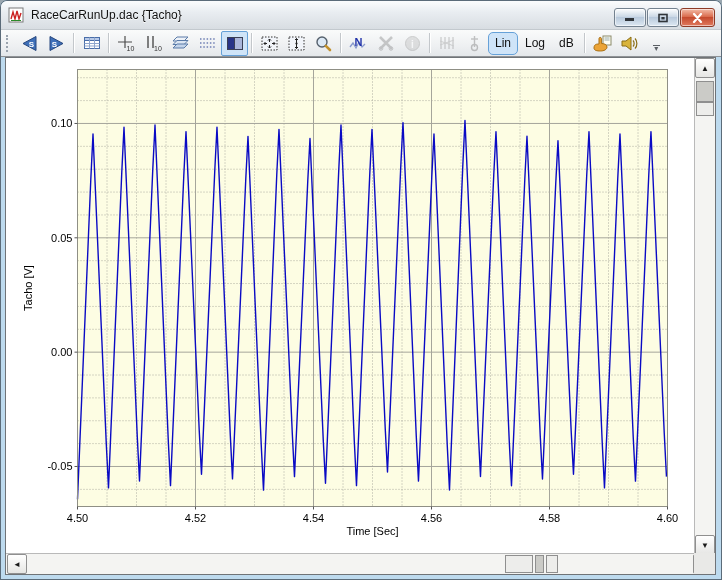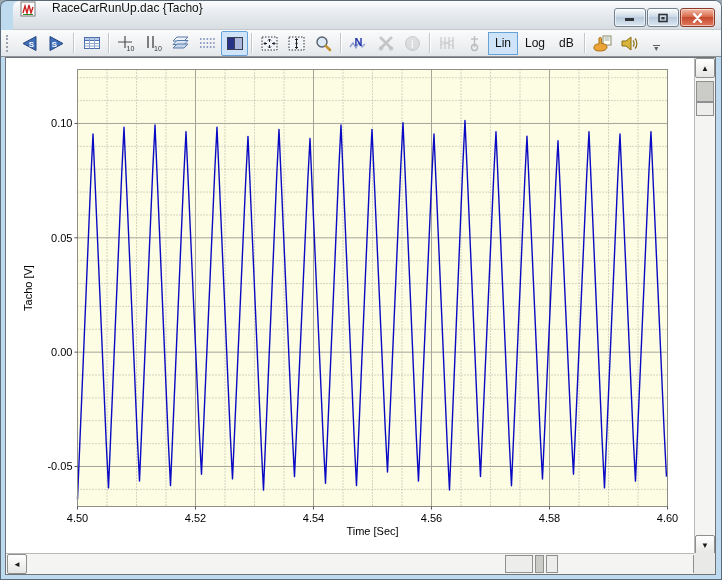--- a/index.html
+++ b/index.html
@@ -1,36 +1,36 @@
 <!DOCTYPE html>
 <html><head>
 <meta charset="utf-8">
 <style>
   html,body{margin:0;padding:0;background:#9aa7b0;font-family:"Liberation Sans",sans-serif;}
   .window{position:relative;width:722px;height:580px;background:#bddaee;border-radius:7px 7px 0 0;
           box-shadow:inset 0 0 0 1px #5b6b79;overflow:hidden;}
   
-  .titlebar{position:absolute;left:13px;top:1px;right:1px;height:28px;border-radius:6px 6px 0 0;
-            background:linear-gradient(#fbfcfd,#e9edf1 40%,#d8dde2);display:flex;
-            border-bottom:1px solid #c3c9ce;gap:9px;}
+  .titlebar{position:absolute;left:1px;top:1px;right:1px;height:28px;border-radius:6px 6px 0 0;
+            background:linear-gradient(#fbfcfd,#e9edf1 40%,#d8dde2);display:flex;align-items:center;
+            border-bottom:1px solid #c3c9ce;}
   .app-icon{width:17px;height:16px;margin:0 6px 0 7px;flex:0 0 auto;}
   .title-text{font-size:12px;color:#111;text-shadow:0 1px 0 rgba(255,255,255,.8);}
   .winbtns{position:absolute;right:6px;top:7px;display:flex;gap:1px;}
   .wbtn{width:30px;height:17px;border:1px solid #73818f;border-radius:3px;display:flex;align-items:center;justify-content:center;
         background:linear-gradient(#fdfefe,#ccd9e6 45%,#b9cadc 50%,#dde8f2);box-shadow:inset 0 0 0 1px rgba(255,255,255,.55);}
   .wbtn.close{width:33px;border-color:#8e3a26;background:linear-gradient(#f3bca8,#da6c4e 45%,#c54b2f 50%,#e07a5e);}
   
   .toolbar{position:absolute;left:1px;top:30px;right:1px;height:26px;display:flex;align-items:center;
            background:linear-gradient(#fafbfb,#eef0f2 60%,#e4e7ea);border-bottom:1px solid #8f9296;padding-left:2px;}
   .grip{width:3px;height:17px;border-left:2px dotted #9aa3ad;margin:0 5px 0 3px;}
   .tbtn{width:25px;height:23px;display:flex;align-items:center;justify-content:center;border:1px solid transparent;border-radius:2px;flex:0 0 auto;}
   .tbtn.selected{background:#cfe4f8;border-color:#66a1d8;}
   .tbtn.disabled{opacity:.42;filter:grayscale(1);}
   .tsep{width:1px;height:20px;background:#c3c7cb;border-right:1px solid #fff;margin:0 3px;flex:0 0 auto;}
-  .txtbtn{height:21px;padding:0 6px;display:flex;align-items:center;font-size:12px;color:#111;border:1px solid transparent;border-radius:0;flex:0 0 auto;}
+  .txtbtn{height:21px;padding:0 6px;display:flex;align-items:center;font-size:12px;color:#111;border:1px solid transparent;border-radius:5px;flex:0 0 auto;}
   .txtbtn.selected{background:#cfe4f8;border-color:#66a1d8;}
   .overflow{margin-left:10px;margin-top:10px;font-size:8px;color:#5a5f64;line-height:4px;text-align:center;}
   
   .content{position:absolute;left:5px;top:57px;width:711px;height:518px;background:#fff;
            border:1px solid #6f7377;box-sizing:border-box;}
   #plot-svg{position:absolute;left:0;top:0;}
   
   .vsb{position:absolute;right:0;top:0;width:21px;height:497px;background:#f4f4f2;border-left:1px solid #b9b9b9;box-sizing:border-box;}
   .hsb{position:absolute;left:0;bottom:0;width:709px;height:21px;background:#f4f4f2;border-top:1px solid #b9b9b9;box-sizing:border-box;}
   .sbtn{position:absolute;width:20px;height:20px;background:linear-gradient(#ffffff,#e6e6e4);border:1px solid #8f8f8f;border-radius:2px;

